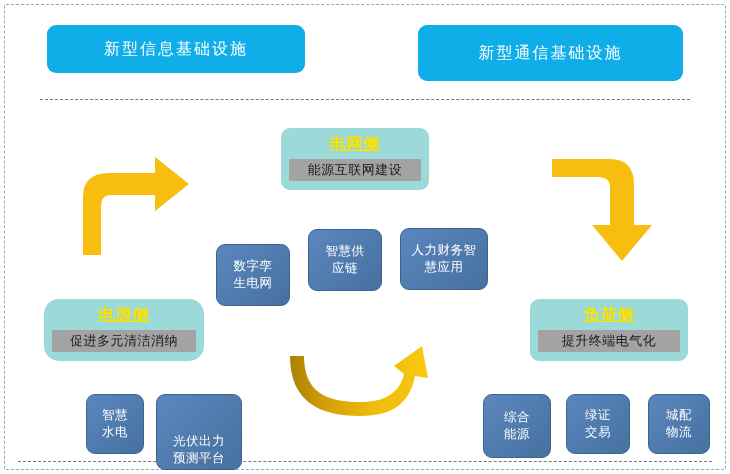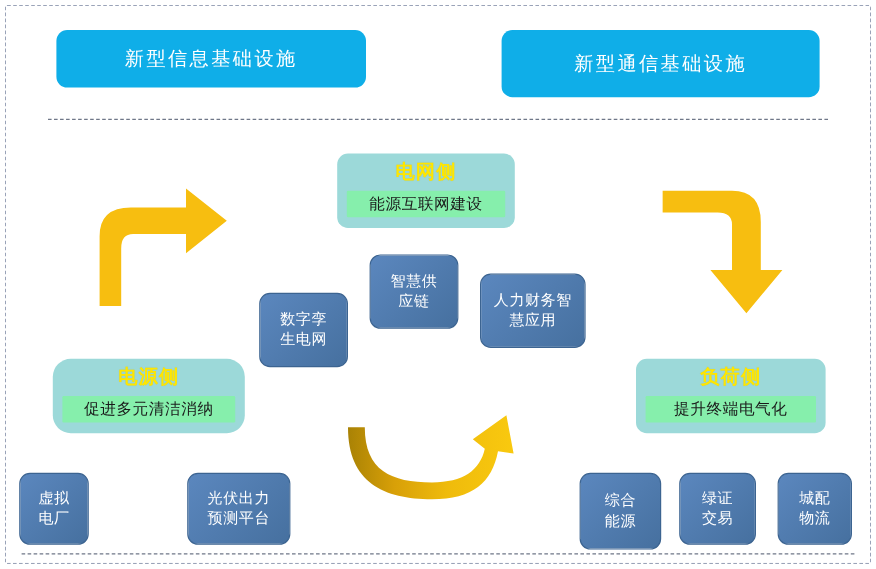--- a/index.html
+++ b/index.html
@@ -64,24 +64,25 @@
     padding: 5px 8px 8px 8px;
   }
   .side-card .sc-title {
     color: #FFE600;
     font-size: 16px;
     font-weight: bold;
     text-align: center;
     letter-spacing: 1px;
     line-height: 22px;
     text-shadow: 0 0 1px rgba(0,0,0,0.12);
+    text-decoration: underline;
   }
   .side-card .sc-sub {
     margin-top: 4px;
-    background: #86efac;
+    background: #a3a3a3;
     color: #1a1a1a;
     font-size: 13px;
     text-align: center;
     line-height: 21px;
     height: 22px;
     border-radius: 1px;
     letter-spacing: 0.5px;
   }
   #card-grid   { left: 281px; top: 128px; width: 148px; height: 62px; }
   #card-source { left: 44px;  top: 299px; width: 160px; height: 62px; border-radius: 15px; }
@@ -101,27 +102,27 @@
     align-items: center;
     justify-content: center;
     text-align: center;
     padding: 2px 4px;
     letter-spacing: 0.5px;
   }
   .blue-box span { display: block; }
 
   
   #bb-twin   { left: 216px; top: 244px; width: 74px;  height: 62px; }
-  #bb-chain  { left: 308px; top: 212px; width: 74px;  height: 62px; }
+  #bb-chain  { left: 308px; top: 229px; width: 74px;  height: 62px; }
   #bb-hrfin  { left: 400px; top: 228px; width: 88px;  height: 62px; }
 
   
   #bb-vpp    { left: 16px;  top: 394px; width: 58px;  height: 60px; }
   #bb-hydro  { left: 86px;  top: 394px; width: 58px;  height: 60px; }
-  #bb-pv     { left: 156px; top: 394px; width: 86px;  height: 60px; }
+  #bb-pv     { left: 156px; top: 394px; width: 86px;  height: 76px; align-items: flex-end; }
 
   
   #bb-integ  { left: 483px; top: 394px; width: 68px;  height: 64px; }
   #bb-green  { left: 566px; top: 394px; width: 64px;  height: 60px; }
   #bb-logis  { left: 648px; top: 394px; width: 62px;  height: 60px; }
 
   
   .arrow-svg { position: absolute; }
   #arr-left   { left: 75px;  top: 155px; width: 120px; height: 112px; }
   #arr-right  { left: 552px; top: 155px; width: 122px; height: 112px; }
@@ -172,24 +173,24 @@
       <span>应链</span>
     </div>
   </div>
   <div class="blue-box" id="bb-hrfin">
     <div>
       <span>人力财务智</span>
       <span>慧应用</span>
     </div>
   </div>
 
-  <div class="blue-box" id="bb-vpp">
-    <div>
-      <span>虚拟</span>
-      <span>电厂</span>
+  <div class="blue-box" id="bb-hydro">
+    <div>
+      <span>智慧</span>
+      <span>水电</span>
     </div>
   </div>
   <div class="blue-box" id="bb-pv">
     <div>
       <span>光伏出力</span>
       <span>预测平台</span>
     </div>
   </div>
 
   <div class="blue-box" id="bb-integ">

